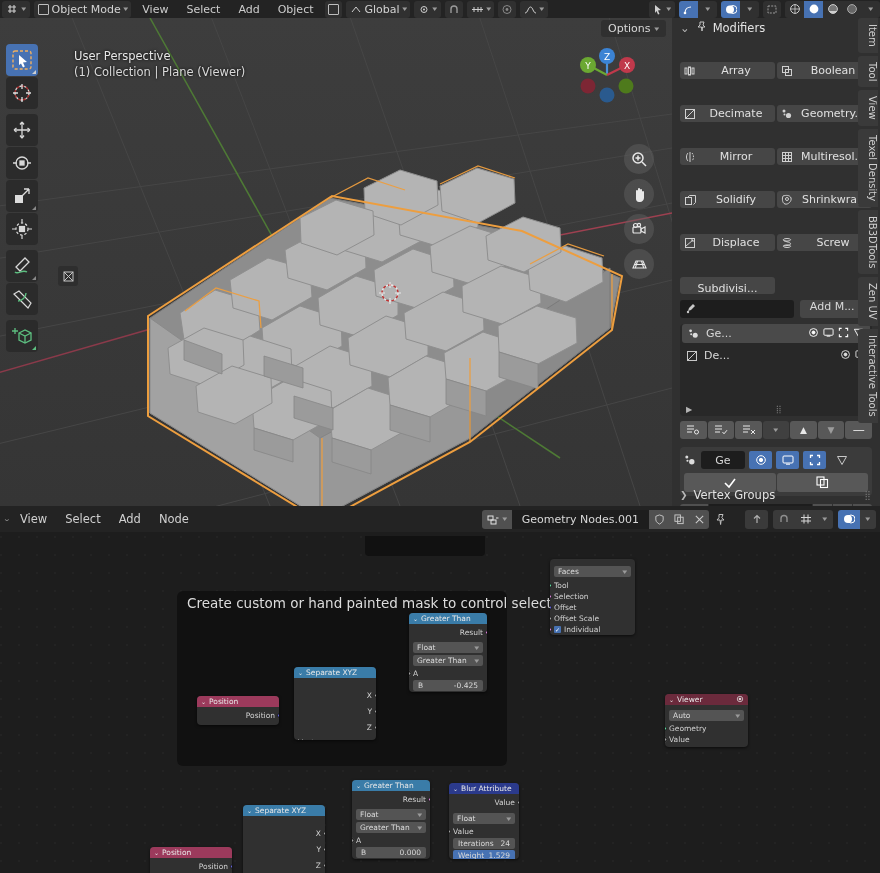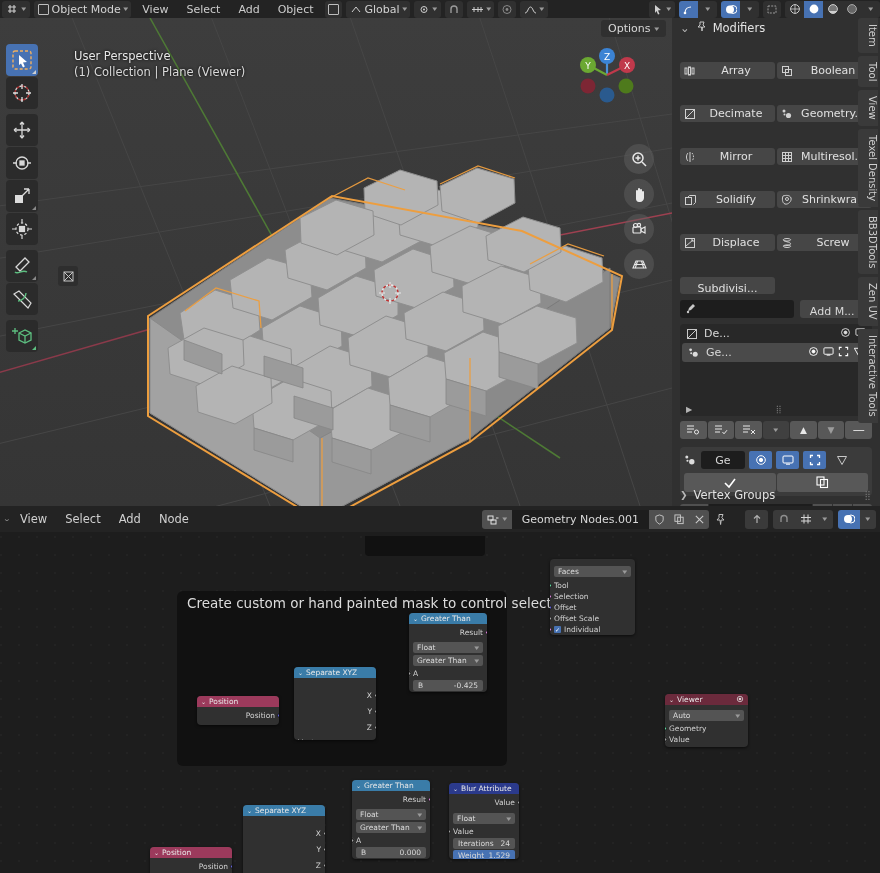--- a/index.html
+++ b/index.html
@@ -70,21 +70,21 @@
   .props-head { display:flex; align-items:center; gap:6px; height:20px; padding:0 8px; color:#e3e3e3; font-size:11.5px;}
   .dots { margin-left:auto; color:#6e6e6e; font-size:9px; letter-spacing:1px;}
   .mod-grid { display:grid; grid-template-columns:1fr 1fr; gap:2px; padding:0 8px;}
   .mod-item { background:#464646; border-radius:3px; height:17px; display:flex; align-items:center;
               gap:5px; padding-left:4px; font-size:11px; color:#e0e0e0; overflow:hidden; white-space:nowrap;margin-top:24px;}
   .mod-item .mlabel { flex:1; text-align:center; padding-right:4px;}
   .mod-item.half { grid-column: 1; flex-direction: column; }
   .addrow { display:flex; gap:6px; padding:6px 8px 0 8px;}
   .search-fld { flex:1; background:#1d1d1d; border-radius:3px; height:18px; display:flex;
                 align-items:center; padding-left:5px;}
-  .addmod { background:#464646; border-radius:3px; height:18px; width:72px; display:flex; align-items:flex-end;
+  .addmod { background:#464646; border-radius:3px; height:18px; width:72px; display:flex; align-items:flex-start;
             justify-content:center; gap:4px; font-size:11px;}
   .stack { margin:6px 8px 0 8px; background:#282828; border-radius:4px; height:92px; position:relative;}
   .stack-row { display:flex; align-items:center; gap:6px; height:19px; padding:0 6px; font-size:11px;}
   .stack-row.sel { background:#4a4a4a; border-radius:3px; margin:0 2px;}
   .stack-icons { margin-left:auto; display:flex; gap:4px; align-items:center;}
   .stack-foot { position:absolute; bottom:2px; left:0; right:0; display:flex; align-items:center; padding:0 6px;}
   .stack-foot .gripdots { margin:0 auto; color:#707070; font-size:8px; letter-spacing:1px;}
   .btnrow { display:flex; gap:1px; margin:5px 8px 0 8px;}
   .sbtn { background:#585858; border-radius:3px; height:18px; flex:1; display:flex;align-items:center;
           justify-content:center;}
@@ -605,41 +605,20 @@
           <circle cx="3" cy="9" r="1.2"></circle>
         </svg>
     </div>
     <div class="addmod">
       <span>Add M...</span>
       <span class="chev">▾</span>
     </div>
   </div>
 
   <div class="stack">
-    <div class="stack-row" style="margin-top:3px">
-      <svg width="12" height="12" viewBox="0 0 12 12" stroke="#c8c8c8" stroke-width="1" fill="none">
-          <rect x="1.5" y="1.5" width="9" height="9"></rect>
-          <path d="M1.5 10.5L10.5 1.5"></path>
-        </svg>
-      <span>De...</span>
-      <span class="stack-icons">
-        <span>
-          <svg width="11" height="11" viewBox="0 0 12 12" stroke="#e0e0e0" stroke-width="1" fill="none">
-              <circle cx="6" cy="6" r="4.3"></circle>
-              <circle cx="6" cy="6" r="1.6" fill="#e0e0e0"></circle>
-            </svg>
-        </span>
-        <span>
-          <svg width="11" height="11" viewBox="0 0 12 12" stroke="#e0e0e0" stroke-width="1" fill="none">
-              <rect x="1" y="2" width="10" height="7" rx="1"></rect>
-              <path d="M4 10h4"></path>
-            </svg>
-        </span>
-      </span>
-    </div>
     <div class="stack-row sel">
       <svg width="12" height="12" viewBox="0 0 12 12" fill="#dcdcdc">
           <circle cx="2.6" cy="2.8" r="1.4"></circle>
           <circle cx="3.2" cy="6.2" r="1"></circle>
           <circle cx="7.2" cy="7.2" r="2.5"></circle>
         </svg>
       <span>Ge...</span>
       <span class="stack-icons">
         <span>
           <svg width="11" height="11" viewBox="0 0 12 12" stroke="#fff" stroke-width="1" fill="none">
@@ -658,20 +637,41 @@
               <path d="M1.5 4V1.5H4M8 1.5h2.5V4M10.5 8v2.5H8M4 10.5H1.5V8"></path>
             </svg>
         </span>
         <span>
           <svg width="11" height="11" viewBox="0 0 12 12" stroke="#fff" stroke-width="1" fill="none">
               <path d="M1.5 2.5h9L6 10.5z"></path>
             </svg>
         </span>
       </span>
     </div>
+    <div class="stack-row" style="margin-top:3px">
+      <svg width="12" height="12" viewBox="0 0 12 12" stroke="#c8c8c8" stroke-width="1" fill="none">
+          <rect x="1.5" y="1.5" width="9" height="9"></rect>
+          <path d="M1.5 10.5L10.5 1.5"></path>
+        </svg>
+      <span>De...</span>
+      <span class="stack-icons">
+        <span>
+          <svg width="11" height="11" viewBox="0 0 12 12" stroke="#e0e0e0" stroke-width="1" fill="none">
+              <circle cx="6" cy="6" r="4.3"></circle>
+              <circle cx="6" cy="6" r="1.6" fill="#e0e0e0"></circle>
+            </svg>
+        </span>
+        <span>
+          <svg width="11" height="11" viewBox="0 0 12 12" stroke="#e0e0e0" stroke-width="1" fill="none">
+              <rect x="1" y="2" width="10" height="7" rx="1"></rect>
+              <path d="M4 10h4"></path>
+            </svg>
+        </span>
+      </span>
+    </div>
     <div class="stack-foot">
       <span style="color:#b5b5b5;font-size:8px">▶</span>
       <span class="gripdots">⣿</span>
     </div>
   </div>
 
   <div class="btnrow">
     <div class="sbtn">
       <svg width="14" height="12" viewBox="0 0 14 12" stroke="#e8e8e8" stroke-width="1" fill="none">
           <path d="M1 2h7M1 5h7M1 8h5"></path>

